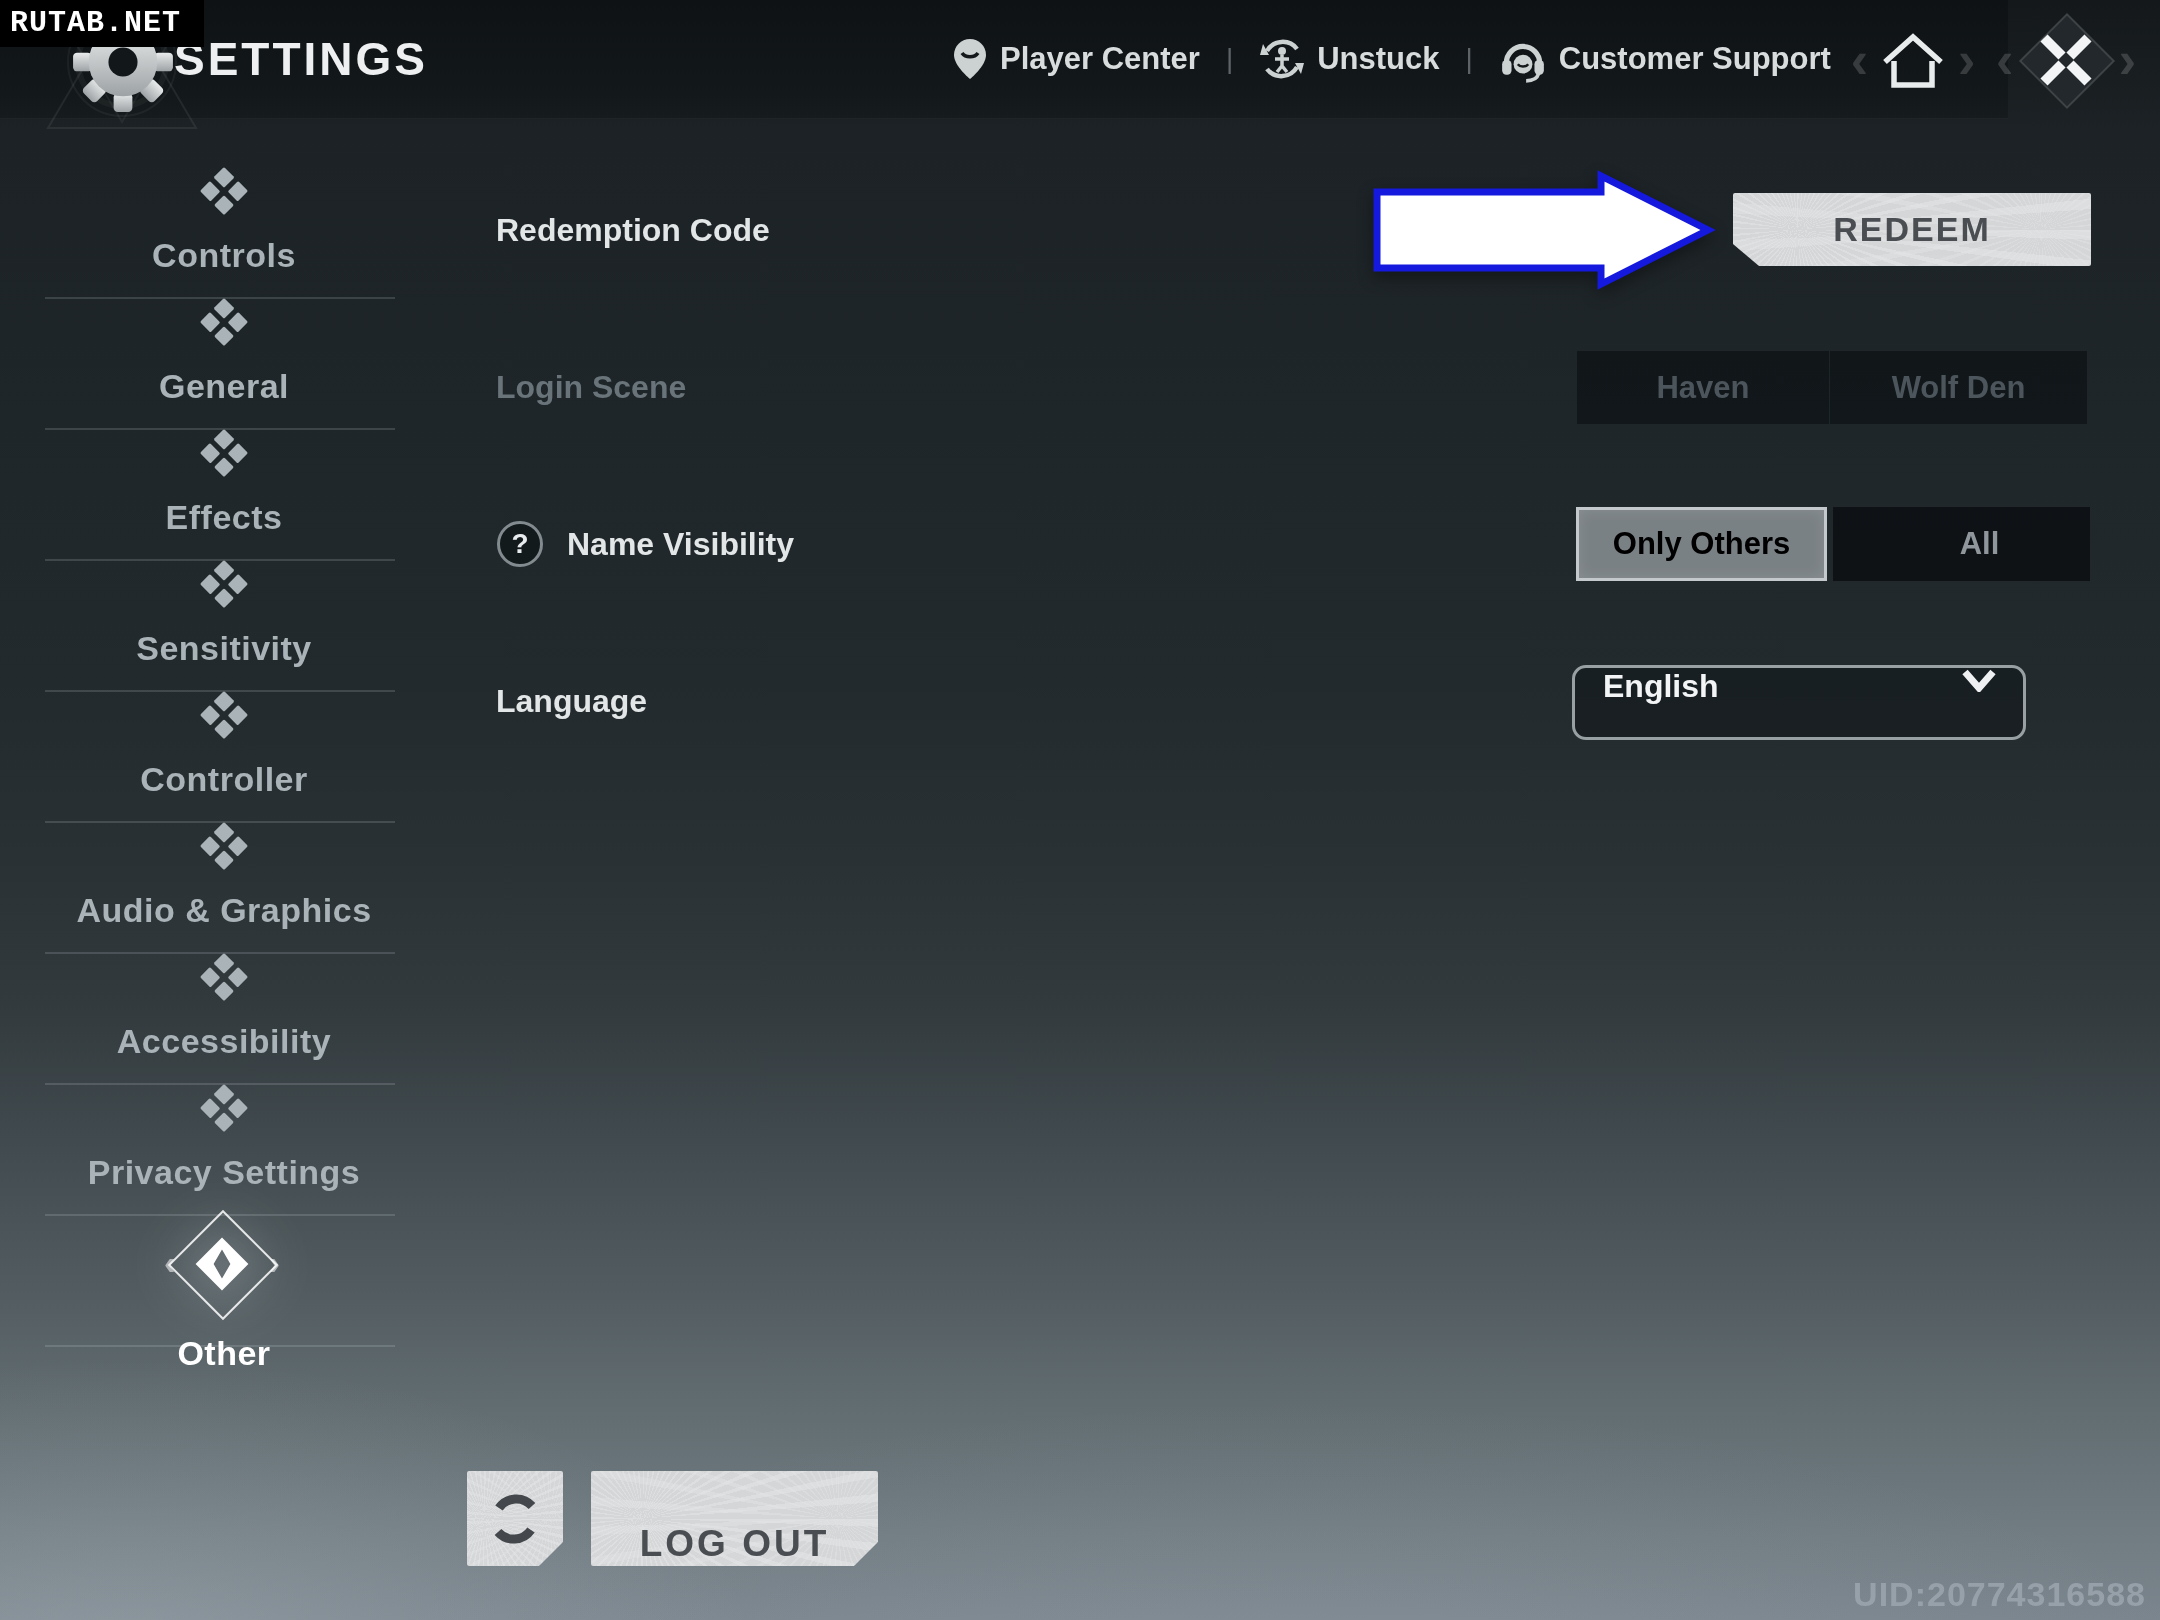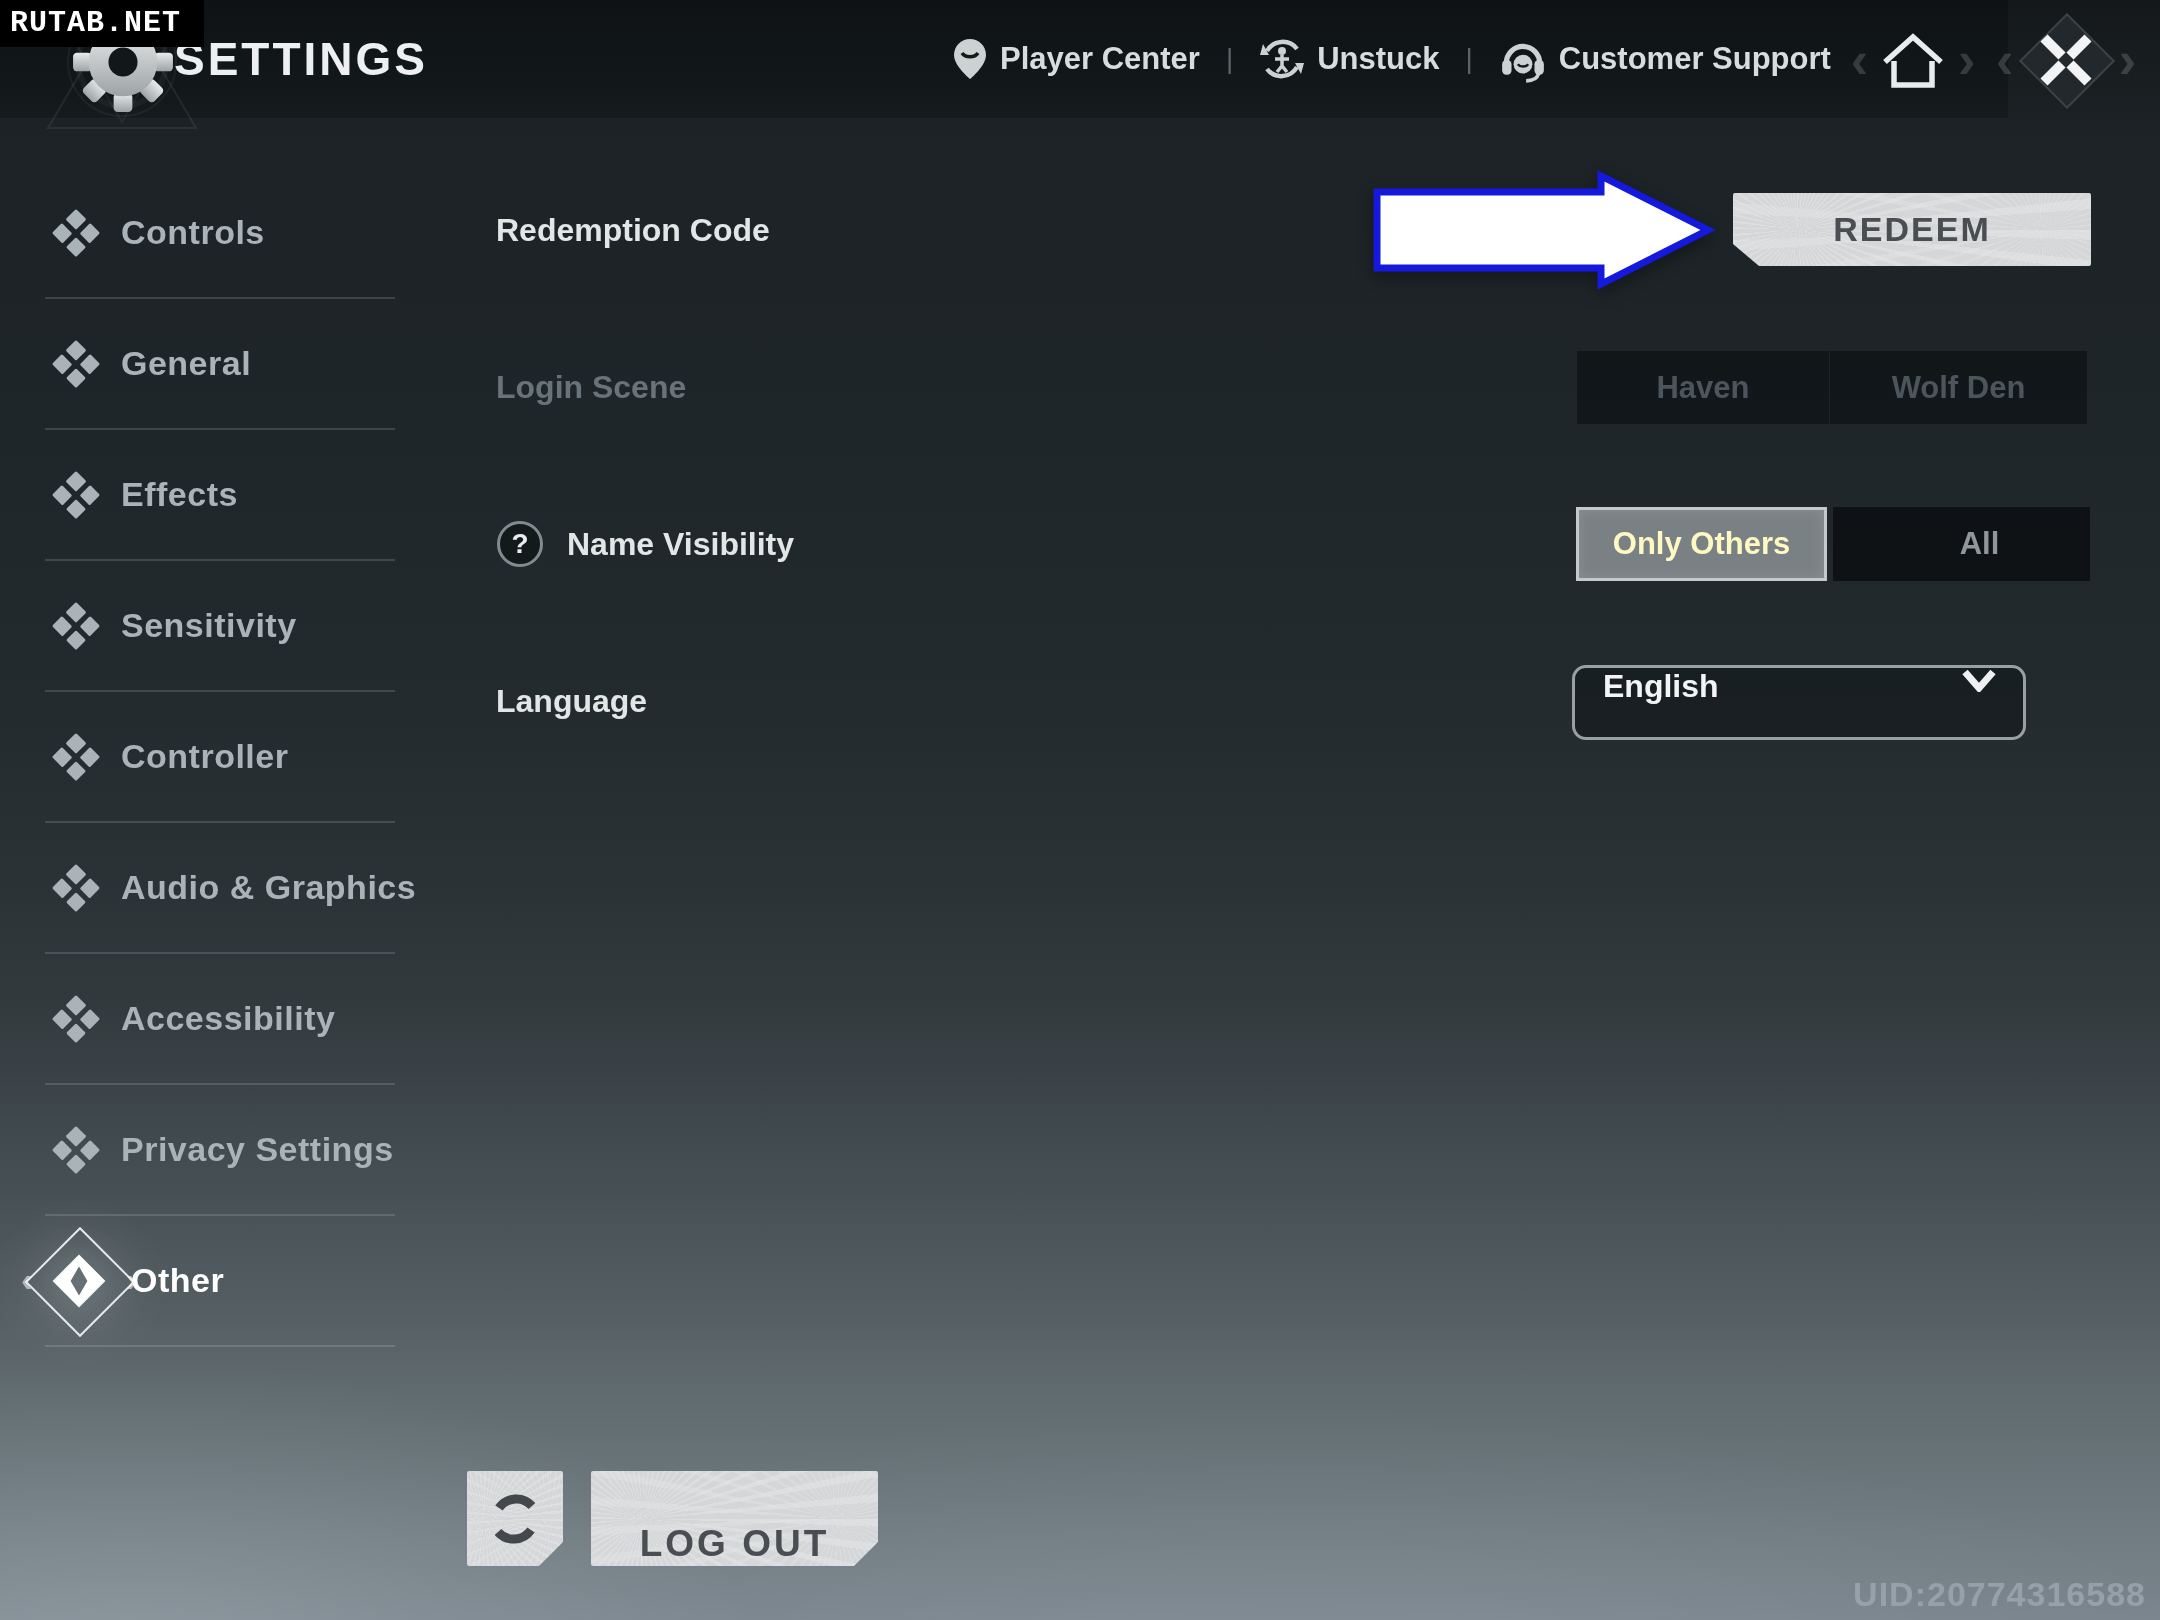--- a/index.html
+++ b/index.html
@@ -31,21 +31,21 @@
   .navbtn .deco{color:rgba(255,255,255,0.16);font-size:52px;font-weight:bold;padding:0 10px;}
   .home{left:1838px;width:150px;}
   .close{left:1986px;width:160px;}
   .xwrap{position:relative;width:86px;height:86px;display:flex;align-items:center;justify-content:center;}
   .xdiamond{position:absolute;left:10px;top:10px;width:64px;height:64px;transform:rotate(45deg);
     background:#22282b;border:2px solid rgba(255,255,255,0.13);}
   .xwrap svg{position:relative;z-index:1;}
   
   .sidebar{position:absolute;left:45px;top:168px;width:350px;}
   .side-item{height:129px;display:flex;align-items:center;gap:22px;padding-left:8px;
-    border-bottom:2px solid rgba(215,226,232,0.17);cursor:pointer;}
+    border-bottom:2px solid rgba(215,226,232,0.17);cursor:pointer;flex-direction:column;}
   .dicon{width:46px;height:46px;flex:0 0 46px;transform:rotate(45deg) scale(0.74);
     display:grid;grid-template-columns:1fr 1fr;grid-template-rows:1fr 1fr;gap:7px;}
   .dicon i{background:#a9b3b8;border-radius:2px;}
   .slabel{font-size:34px;font-weight:bold;color:#a9b3b8;letter-spacing:0.5px;white-space:nowrap;}
   .side-item.selected .slabel{color:#ffffff;}
   .sel-wrap{position:relative;width:120px;height:120px;flex:0 0 120px;margin:-12px -30px -12px -34px;
     display:flex;align-items:center;justify-content:center;
     filter:drop-shadow(0 0 26px rgba(235,243,248,0.55));}
   .sel-outline{position:absolute;left:22px;top:22px;width:74px;height:74px;transform:rotate(45deg);
     border:2px solid rgba(255,255,255,0.85);}
@@ -55,21 +55,21 @@
   
   .rlabel{position:absolute;font-size:32px;font-weight:bold;color:#e2e6e7;line-height:48px;white-space:nowrap;}
   .rlabel.dim{color:#69737a;}
   .help{position:absolute;left:497px;top:521px;width:46px;height:46px;border-radius:50%;
     border:3px solid #828b90;background:rgba(10,14,17,0.55);color:#e9ecee;
     font-size:28px;font-weight:bold;display:flex;align-items:center;justify-content:center;cursor:pointer;box-sizing:border-box;}
   .btn-dark{position:absolute;display:flex;align-items:center;justify-content:center;
     font-size:31px;font-weight:bold;cursor:pointer;box-sizing:border-box;}
   .ghost{background:rgba(14,19,22,0.78);color:#4c555b;}
   .toggle-off{background:rgba(11,15,18,0.88);color:#8f979c;padding-left:36px;}
-  .toggle-on{background:#7a8185;border:3px solid #c3c9cc;color:#fef9c3;
+  .toggle-on{background:#7a8185;border:3px solid #c3c9cc;color:#000000;
     box-shadow:inset 0 0 14px rgba(255,255,255,0.12);text-align:right;}
   .btn-light{position:absolute;background:#d9dadb;border-radius:2px;cursor:pointer;
     display:flex;align-items:center;justify-content:center;
     box-shadow:5px 7px 12px rgba(0,0,0,0.30);}
   .btn-light::before{content:'';position:absolute;inset:0;border-radius:7px;
     background:
       repeating-conic-gradient(from 0deg at 18% 50%, rgba(255,255,255,0.5) 0deg 2deg, rgba(150,152,154,0.10) 2deg 6deg),
       repeating-conic-gradient(from 0deg at 86% 50%, rgba(255,255,255,0.45) 0deg 2deg, rgba(150,152,154,0.08) 2deg 7deg);
     opacity:0.28;}
   .btl{position:relative;z-index:1;font-weight:bold;color:#4a4e52;}

